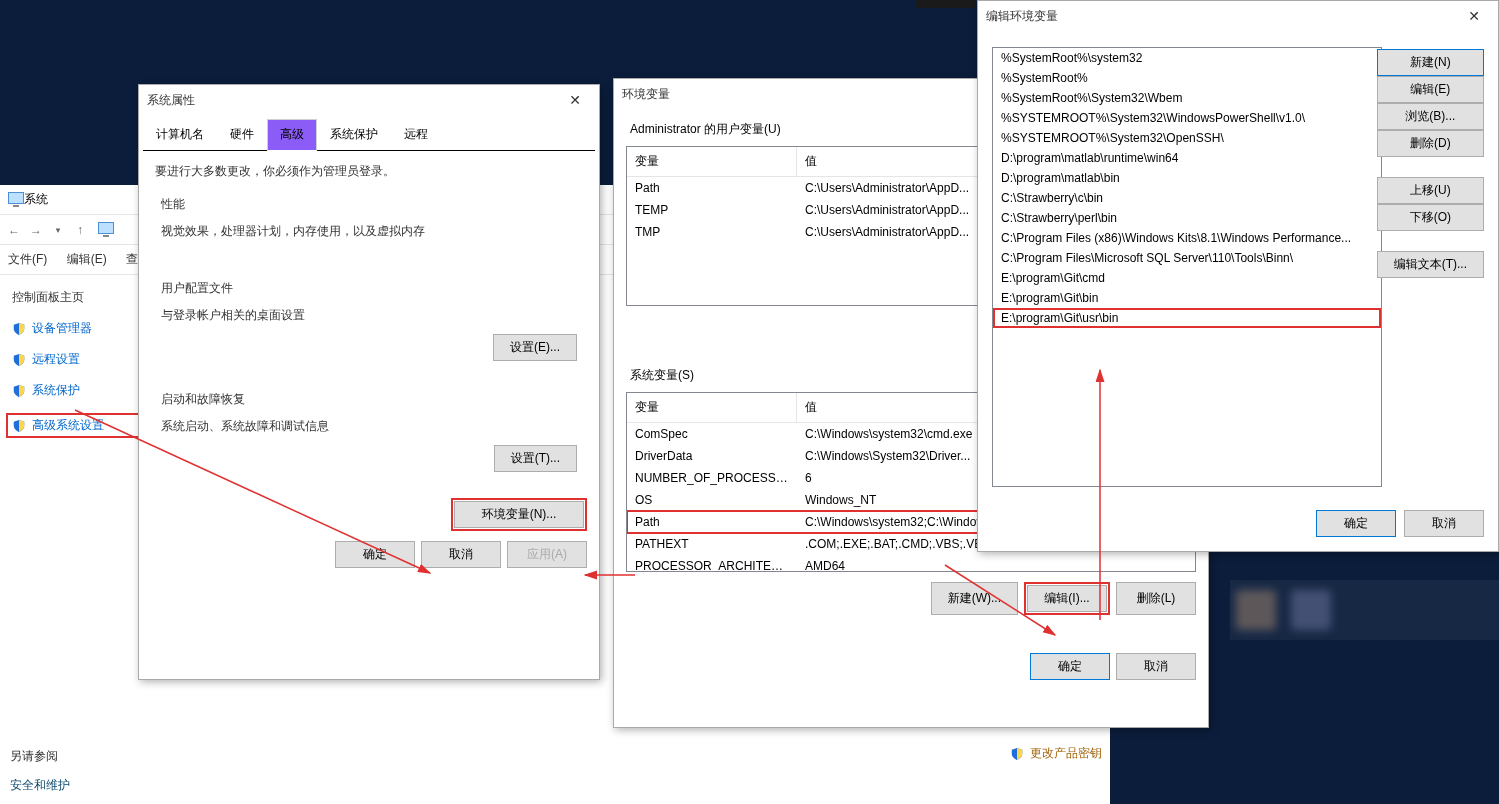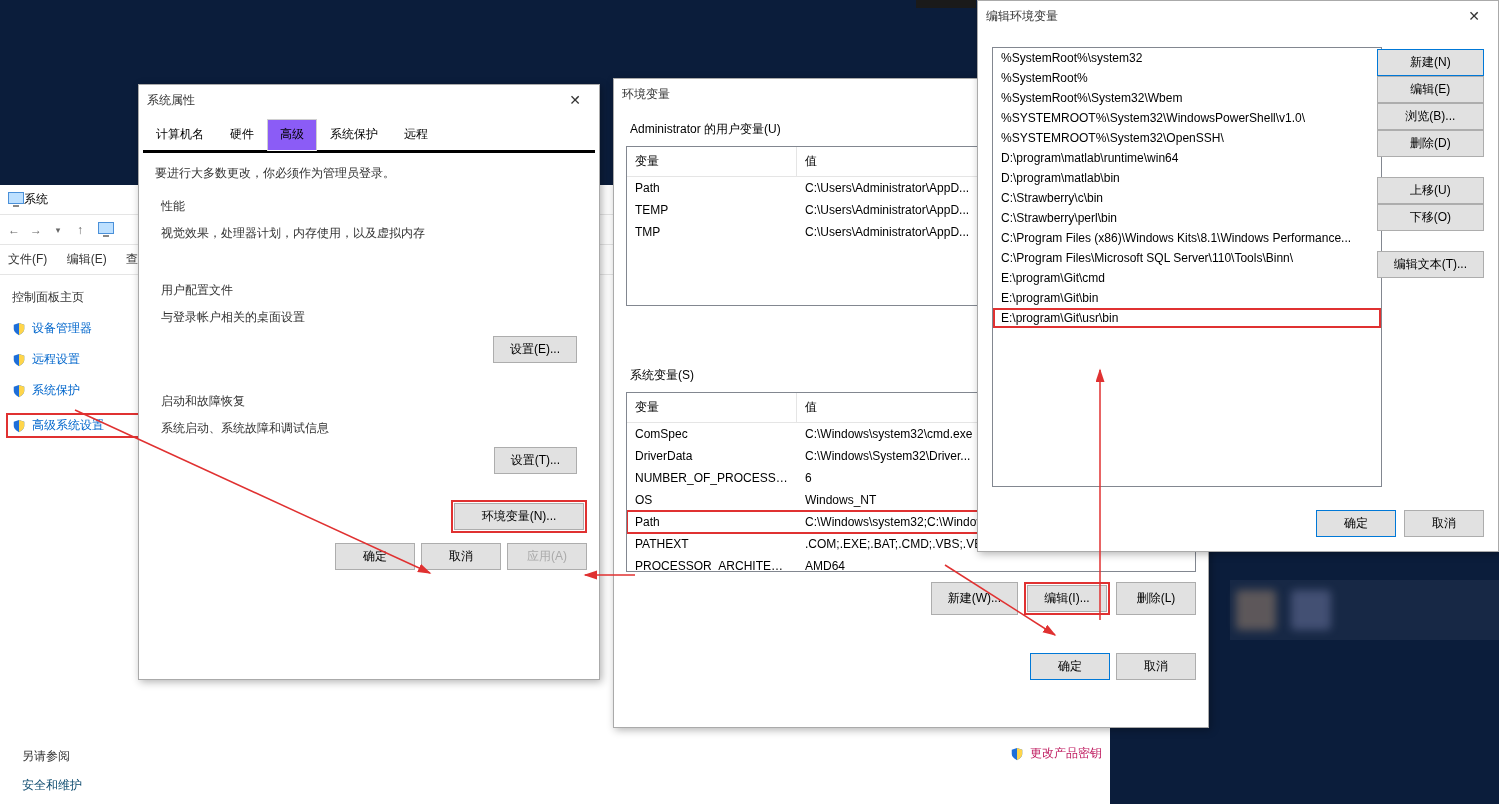--- a/index.html
+++ b/index.html
@@ -13,37 +13,37 @@
     .nav-menu span { padding: 0 8px; color: #333; }
     .sys-body { display: flex; }
     .sys-sidebar { width: 220px; padding: 14px 12px; }
     .sys-sidebar .link { display: flex; align-items: center; margin-bottom: 14px; color: #0066cc; cursor: pointer; }
     .sys-sidebar .group-label { color: #333; margin-bottom: 14px; }
     .red-box-highlight { border: 2px solid #e03131; padding: 2px 4px; margin-left: -6px; margin-right: -6px; }
     .sys-main { flex: 1; padding: 20px; }
     .activation-links { margin-top: 300px; }
     .activation-links div { margin-bottom: 8px; color: #333; }
     .link-blue { color: #0066cc; cursor: pointer; }
-    .also-see { position:absolute; bottom:10px; left:10px; color:#0066cc;margin-left:12px;}
+    .also-see { position:absolute; bottom:10px; left:10px; color:#0066cc;}
     
     
     .arrow-key { width:16px; height:16px; display:flex; align-items:center; justify-content:center; color:#666; border:1px solid transparent; }
     .monitor-icon { width:16px; height:16px; position:relative; }
     .monitor-icon::before { content:''; position:absolute; width:14px; height:10px; border:1px solid #4a90d9; top:0; left:0; background:#bde0ff;}
     .monitor-icon::after { content:''; position:absolute; width:6px; height:2px; background:#888; bottom:1px; left:5px;}
     
     
     .dialog { position: absolute; background: #fff; border: 1px solid #aaa; box-shadow: 2px 2px 8px rgba(0,0,0,0.3); }
     .dialog-title { height: 30px; display: flex; align-items: center; justify-content: space-between; padding: 0 8px; font-size: 12px; color: #333; }
     .dialog-close { width: 32px; height: 22px; display:flex; align-items:center; justify-content:center; cursor:pointer; color:#333; font-size:14px;}
     .dialog-body { padding: 8px 12px; }
     
     
     #sys-props { left: 138px; top: 84px; width: 462px; height: 596px; }
-    .tabs { display: flex; border-bottom: 3px solid #000000; margin: 4px 4px 0; }
+    .tabs { display: flex; border-bottom: 1px solid #000000; margin: 4px 4px 0; }
     .tab { padding: 6px 12px; border: 1px solid transparent; cursor: pointer; }
     .tab.active { border: 1px solid #d0d0d0; border-bottom: 1px solid #fff; background:#8b5cf6; margin-bottom:-1px;}
     .admin-note { padding: 12px 16px 8px; color: #333; }
     .group-box { margin: 0 12px 12px; padding: 8px 10px 10px; position:relative; }
     .group-legend { font-size:12px; color:#333; padding-bottom:4px;}
     .group-desc { color:#333; padding: 6px 0 10px; }
     .btn { background: #e1e1e1; border: 1px solid #adadad; padding: 4px 16px; cursor: pointer; font-size:12px; min-width:80px; text-align:center;}
     .btn.default { border: 1px solid #0078d7; }
     .btn.disabled { color:#aaa; }
     .btn-row-right { display:flex; justify-content:flex-end; }
@@ -81,21 +81,21 @@
     
     .taskbar-fragment { position:absolute; left:1230px; top:580px; width:269px; height:60px; background:rgba(255,255,255,0.05);}
     .taskbar-fragment .ticon { width:40px; height:40px; background:rgba(255,200,140,0.3); border-radius:4px; display:inline-block; margin:10px 6px; filter:blur(4px);}
     .taskbar-fragment .ticon:nth-child(2){ background:rgba(200,200,255,0.25);}
 
     
     .shield-svg { width:14px; height:14px; flex-shrink:0; margin-right:6px;}
     
     .dark-strip { position:absolute; left:916px; top:0; width:60px; height:8px; background:#1a1a1a; }
     
-    .change-key { position:absolute; right:8px; top: 560px; display:flex; align-items:center; color:#be185d;}
+    .change-key { position:absolute; right:8px; top: 560px; display:flex; align-items:center; color:#a16207;}
   </style>
 </head>
 <body>
 
 <div class="dark-strip"></div>
 
 <div class="system-window">
   <div class="sys-title-bar">
     <span class="monitor-icon"></span>
     <span>系统</span>

